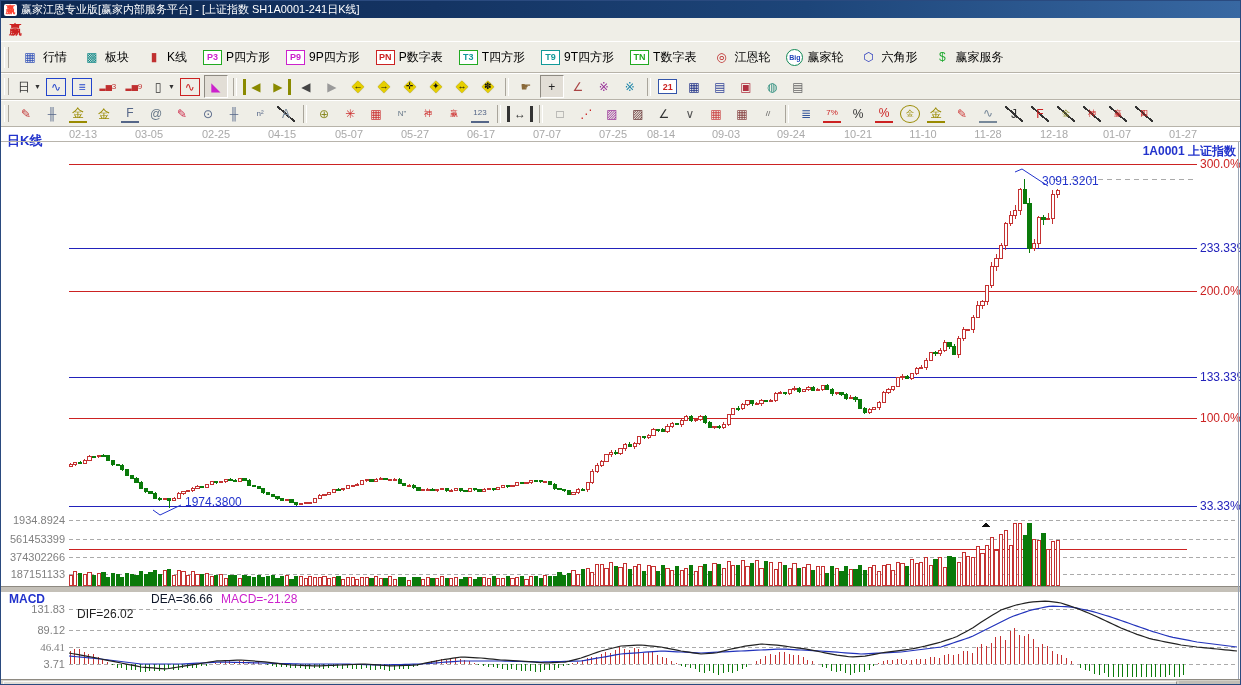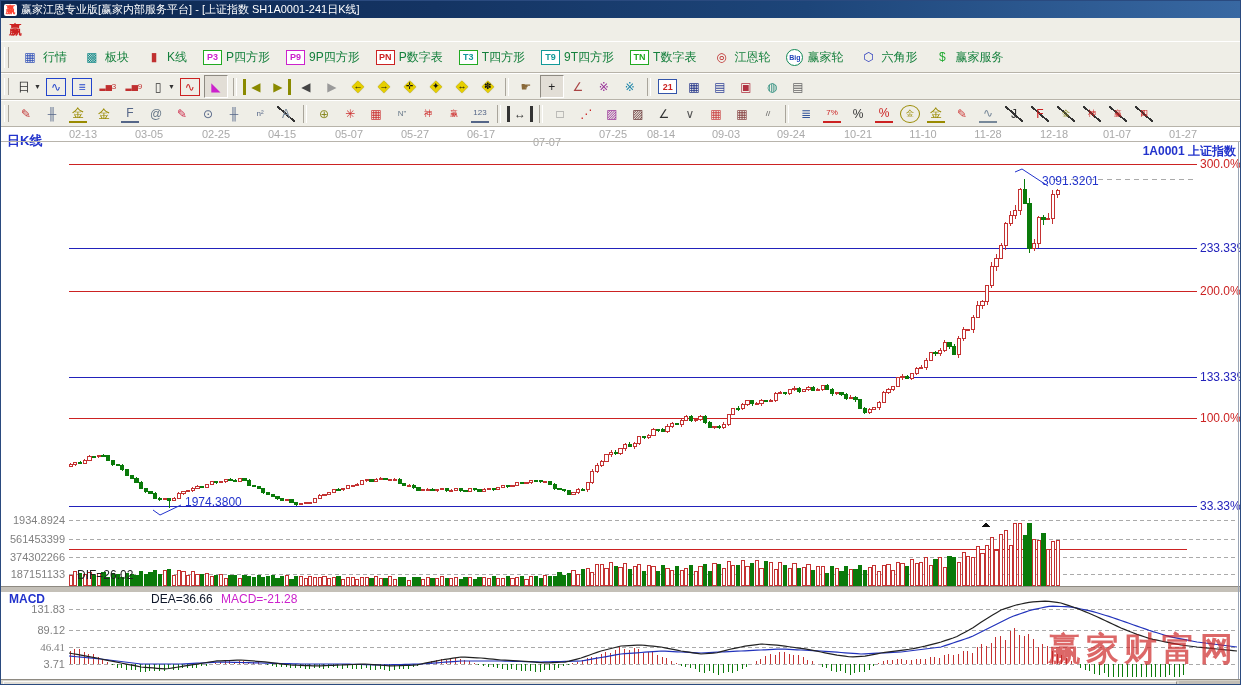--- a/index.html
+++ b/index.html
@@ -18,21 +18,21 @@
   .menubar .logo2{color:#cc2222;font-weight:bold;margin:0 8px 0 8px;font-size:13px;}
   .menu-item{padding:3px 10px;cursor:default;}
   
   .toolbar{position:absolute;left:0;width:100%;background:#efeee7;display:flex;align-items:center;
     border-top:1px solid #ffffff;border-bottom:1px solid #b7b3a9;box-sizing:border-box;}
   #toolbar1{top:40px;height:32px;font-size:12px;}
   #toolbar2{top:72px;height:27px;}
   #toolbar3{top:99px;height:27px;}
   .grip{width:3px;height:70%;border-left:1px solid #fff;border-right:1px solid #a9a59b;margin:0 4px 0 3px;}
   .tb1-btn{display:flex;align-items:center;gap:4px;padding:2px 7px;border:1px solid transparent;}
-  .tb-label{white-space:nowrap;color:#15803d;}
+  .tb-label{white-space:nowrap;color:#000000;}
   .ic{display:inline-flex;align-items:center;justify-content:center;width:18px;height:16px;
       font-size:12px;line-height:16px;position:relative;}
   .ic.small{font-size:8px;letter-spacing:0;}
   .badge{display:inline-flex;align-items:center;justify-content:center;width:17px;height:13px;
       font-size:9px;font-weight:bold;border:1px solid;background:#fff;}
   .badge.round{border-radius:50%;width:15px;height:15px;font-size:7px;}
   .tb-btn{display:inline-flex;align-items:center;justify-content:center;min-width:22px;height:21px;
       border:1px solid transparent;margin:0 1px;position:relative;}
   .tb-btn.pressed{border:1px solid;border-color:#8e8a82 #ffffff #ffffff #8e8a82;background:#e2ded6;}
   .tb-sep{width:2px;height:18px;border-left:1px solid #a9a59b;border-right:1px solid #ffffff;margin:0 4px;}
@@ -1281,21 +1281,21 @@
         <polygon points="981,526 989,526 985,521" fill="#111"></polygon>
       </svg>
     <div id="overlay">
         <div class="lbl date-lbl" style="left: 82px; top: 1px;">02-13</div>
         <div class="lbl date-lbl" style="left: 148px; top: 1px;">03-05</div>
         <div class="lbl date-lbl" style="left: 215px; top: 1px;">02-25</div>
         <div class="lbl date-lbl" style="left: 281px; top: 1px;">04-15</div>
         <div class="lbl date-lbl" style="left: 348px; top: 1px;">05-07</div>
         <div class="lbl date-lbl" style="left: 414px; top: 1px;">05-27</div>
         <div class="lbl date-lbl" style="left: 480px; top: 1px;">06-17</div>
-        <div class="lbl date-lbl" style="left: 546px; top: 9px;">07-07</div>
+        <div class="lbl date-lbl" style="left: 546px; top: 1px;">07-07</div>
         <div class="lbl date-lbl" style="left: 612px; top: 1px;">07-25</div>
         <div class="lbl date-lbl" style="left: 660px; top: 1px;">08-14</div>
         <div class="lbl date-lbl" style="left: 725px; top: 1px;">09-03</div>
         <div class="lbl date-lbl" style="left: 790px; top: 1px;">09-24</div>
         <div class="lbl date-lbl" style="left: 857px; top: 1px;">10-21</div>
         <div class="lbl date-lbl" style="left: 922px; top: 1px;">11-10</div>
         <div class="lbl date-lbl" style="left: 987px; top: 1px;">11-28</div>
         <div class="lbl date-lbl" style="left: 1053px; top: 1px;">12-18</div>
         <div class="lbl date-lbl" style="left: 1116px; top: 1px;">01-07</div>
         <div class="lbl date-lbl" style="left: 1182px; top: 1px;">01-27</div>
@@ -1307,32 +1307,31 @@
         <div class="lbl gann-lbl" style="top: 372px; color: rgb(34, 34, 187);">33.33%(120)</div>
         <div class="lbl scale-lbl" style="top: 387px;">1934.8924</div>
         <div class="lbl scale-lbl" style="top: 406px;">561453399</div>
         <div class="lbl scale-lbl" style="top: 424px;">374302266</div>
         <div class="lbl scale-lbl" style="top: 441px;">187151133</div>
         <div class="lbl scale-lbl" style="top: 476px;">131.83</div>
         <div class="lbl scale-lbl" style="top: 497px;">89.12</div>
         <div class="lbl scale-lbl" style="top: 514px; font-family: Liberation Serif, serif;">46.41</div>
         <div class="lbl scale-lbl" style="top: 531px;">3.71</div>
         <div class="lbl " style="left: 8px; top: 465px; color: rgb(34, 51, 204); font-size: 12px; font-weight: bold;">MACD</div>
-        <div class="lbl " style="left: 76px; top: 441px; color: rgb(34, 34, 34); font-size: 12px;">DIF=26.02</div>
+        <div class="lbl " style="left: 76px; top: 480px; color: rgb(34, 34, 34); font-size: 12px;">DIF=26.02</div>
         <div class="lbl " style="left: 150px; top: 465px; color: #0f172a; font-size: 12px;">DEA=36.66</div>
         <div class="lbl " style="left: 220px; top: 465px; color: rgb(204, 34, 204); font-size: 12px;">MACD=-21.28</div>
         <div class="lbl " style="left: 1041px; top: 47px; color: rgb(34, 51, 204); font-size: 12px;">3091.3201</div>
         <div class="lbl " style="left: 184px; top: 368px; color: rgb(34, 51, 204); font-size: 12px;">1974.3800</div>
       </div>
     <div class="lbl" style="left:6px;top:5px;color:#2233cc;font-weight:bold;font-size:13px">日K线</div>
     <div class="lbl" style="right:6px;top:16px;color:#2233cc;font-weight:bold;font-size:12px">1A0001  上证指数</div>
     <div style="position:absolute;left:0;top:14px;width:1241px;height:1px;background:#b8b4ac"></div>
     <div class="sep-band" style="top:459px;height:5px"></div>
     <div class="vline" style="left:1237px;top:15px;height:537px"></div>
-    <div id="watermark">赢家财富网</div>
   </div>
 
   <div id="scrollbar">
     <div id="scroll-thumb"></div>
     <div id="scroll-right"></div>
   </div>
 
 </div>
 
 </body></html>

